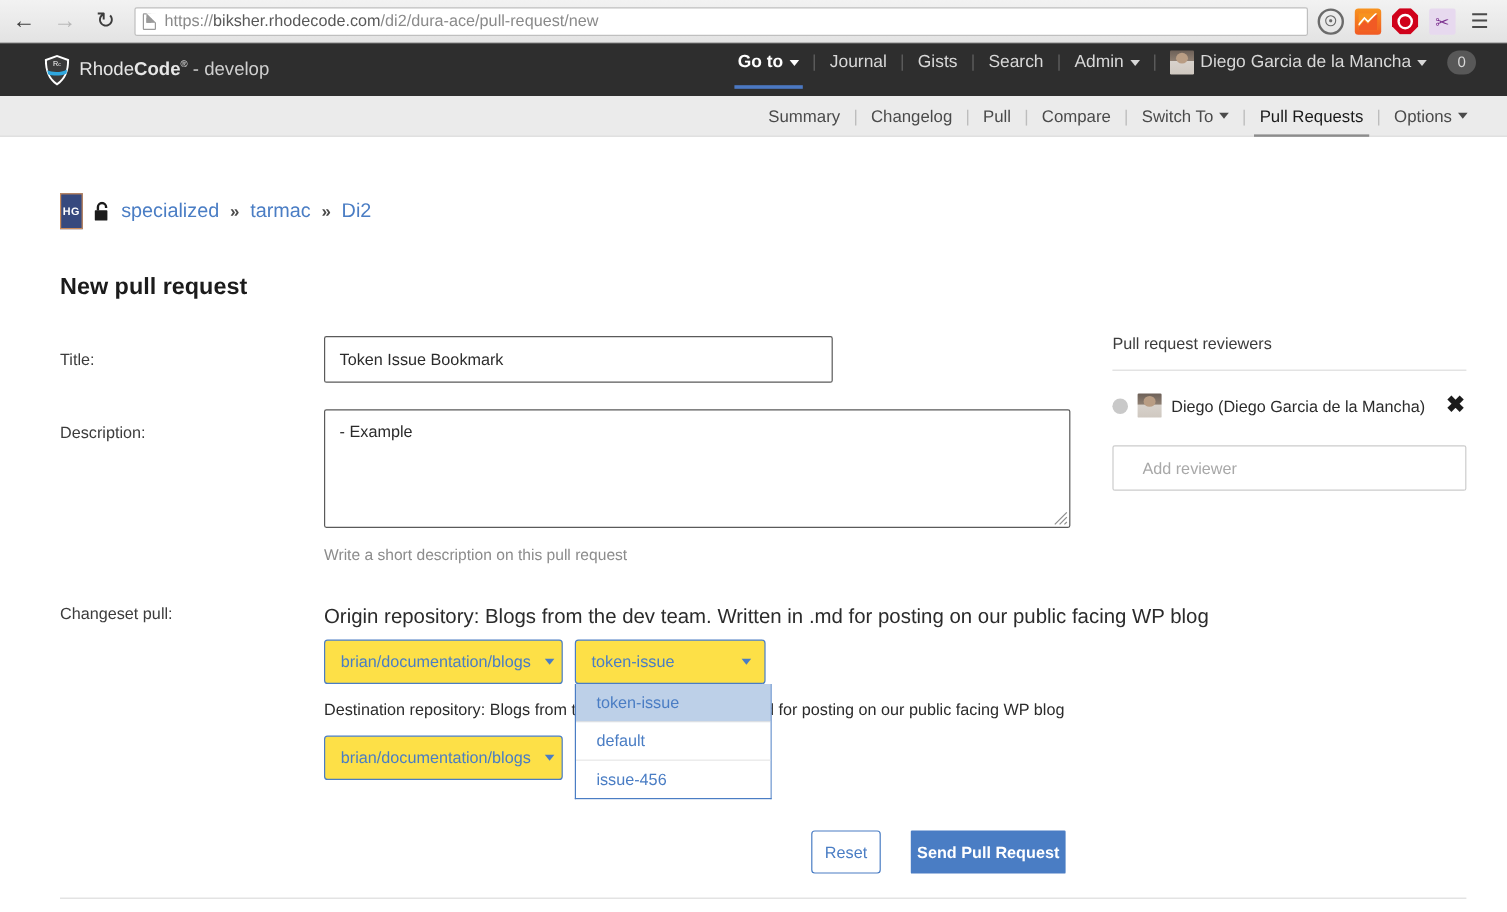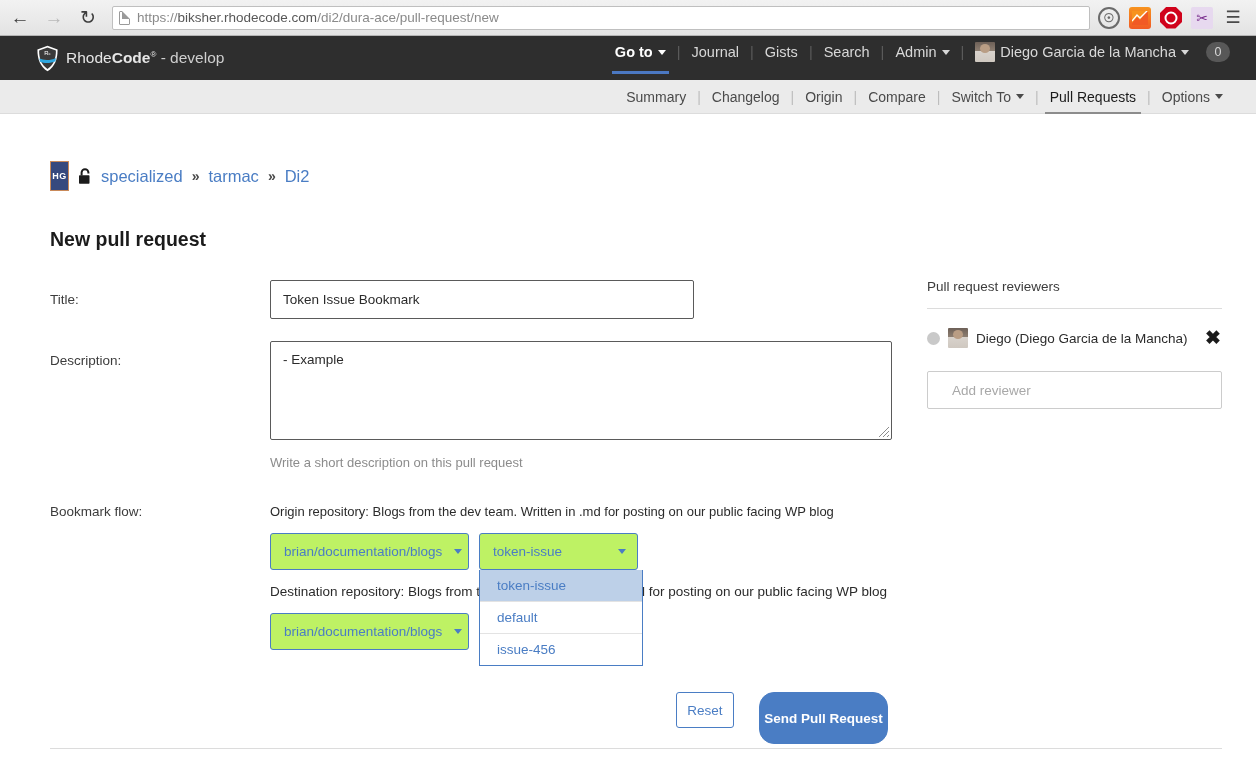--- a/index.html
+++ b/index.html
@@ -183,30 +183,30 @@
     position: absolute; left: 876px; top: 424px; width: 14px; height: 14px;
     pointer-events: none;
   }
   #desc-help {
     position: absolute; left: 270px; top: 455px;
     font-size: 13px; color: #8c8c8c;
   }
 
   #origin-text {
     position: absolute; left: 270px; top: 504px;
-    font-size: 13px; color: #2b2b2b; white-space: nowrap;
+    font-size: 17px; color: #2b2b2b; white-space: nowrap;
   }
   #destination-text {
     position: absolute; left: 270px; top: 584px;
     font-size: 13.5px; color: #2b2b2b; white-space: nowrap;
   }
 
   .rc-select {
     position: absolute; height: 37px;
-    border: 1px solid #4a7dc4; border-radius: 3px; background: #bef264;
+    border: 1px solid #4a7dc4; border-radius: 3px; background: #fde047;
     color: #4a7dc4; font-size: 13.5px;
     display: flex; align-items: center; justify-content: space-between;
     padding: 0 11px 0 13px; white-space: nowrap;
   }
   .rc-select .caret-down { border-top-color: #4a7dc4; margin-left: 12px; }
   #select-origin-repo { left: 270px; top: 533px; width: 199px; }
   #select-origin-rev  { left: 479px; top: 533px; width: 159px; }
   #select-dest-repo   { left: 270px; top: 613px; width: 199px; }
 
   
@@ -228,22 +228,22 @@
 
   
   #btn-reset {
     position: absolute; left: 676px; top: 692px; width: 58px; height: 36px;
     background: #fff; border: 1px solid #4a7dc4; border-radius: 3px;
     color: #4a7dc4; font-size: 13.5px;
     display: flex; align-items: center; justify-content: center;
     font-family: "Liberation Sans", sans-serif;
   }
   #btn-send {
-    position: absolute; left: 759px; top: 692px; width: 129px; height: 52px;
-    background: #4a7dc4; border: 1px solid #4a7dc4; border-radius: 15px;
+    position: absolute; left: 759px; top: 692px; width: 129px; height: 36px;
+    background: #4a7dc4; border: 1px solid #4a7dc4; border-radius: 1px;
     color: #ffffff; font-size: 13.5px; font-weight: bold;
     display: flex; align-items: center; justify-content: center;
     font-family: "Liberation Sans", sans-serif;
   }
 
   
   #reviewers-title {
     position: absolute; left: 927px; top: 279px;
     font-size: 13.5px; color: #3c3c3c;
   }
@@ -346,21 +346,21 @@
 <div id="repo-nav">
   <div class="r-item">
     <span>Summary</span>
   </div>
   <span class="sep">|</span>
   <div class="r-item">
     <span>Changelog</span>
   </div>
   <span class="sep">|</span>
   <div class="r-item">
-    <span>Origin</span>
+    <span>Pull</span>
   </div>
   <span class="sep">|</span>
   <div class="r-item">
     <span>Compare</span>
   </div>
   <span class="sep">|</span>
   <div class="r-item">
     <span>Switch To</span>
     <span class="caret-down"></span>
   </div>
@@ -397,21 +397,21 @@
 <textarea id="description-input" style="">- Example</textarea>
 <svg id="desc-grip" viewBox="0 0 14 14">
   <g stroke="#8c8c8c" stroke-width="1">
     <line x1="13" y1="3" x2="3" y2="13"></line>
     <line x1="13" y1="7" x2="7" y2="13"></line>
     <line x1="13" y1="11" x2="11" y2="13"></line>
   </g>
 </svg>
 <div id="desc-help">Write a short description on this pull request</div>
 
-<div class="form-label" id="label-changeset">Bookmark flow:</div>
+<div class="form-label" id="label-changeset">Changeset pull:</div>
 
 <div id="origin-text">Origin repository: Blogs from the dev team. Written in .md for posting on our public facing WP blog</div>
 <div id="destination-text">Destination repository: Blogs from the dev team. Written in .md for posting on our public facing WP blog</div>
 
 <div class="rc-select" id="select-origin-repo">
   <span>brian/documentation/blogs</span>
   <span class="caret-down"></span>
 </div>
 
 <div class="rc-select" id="select-origin-rev">

